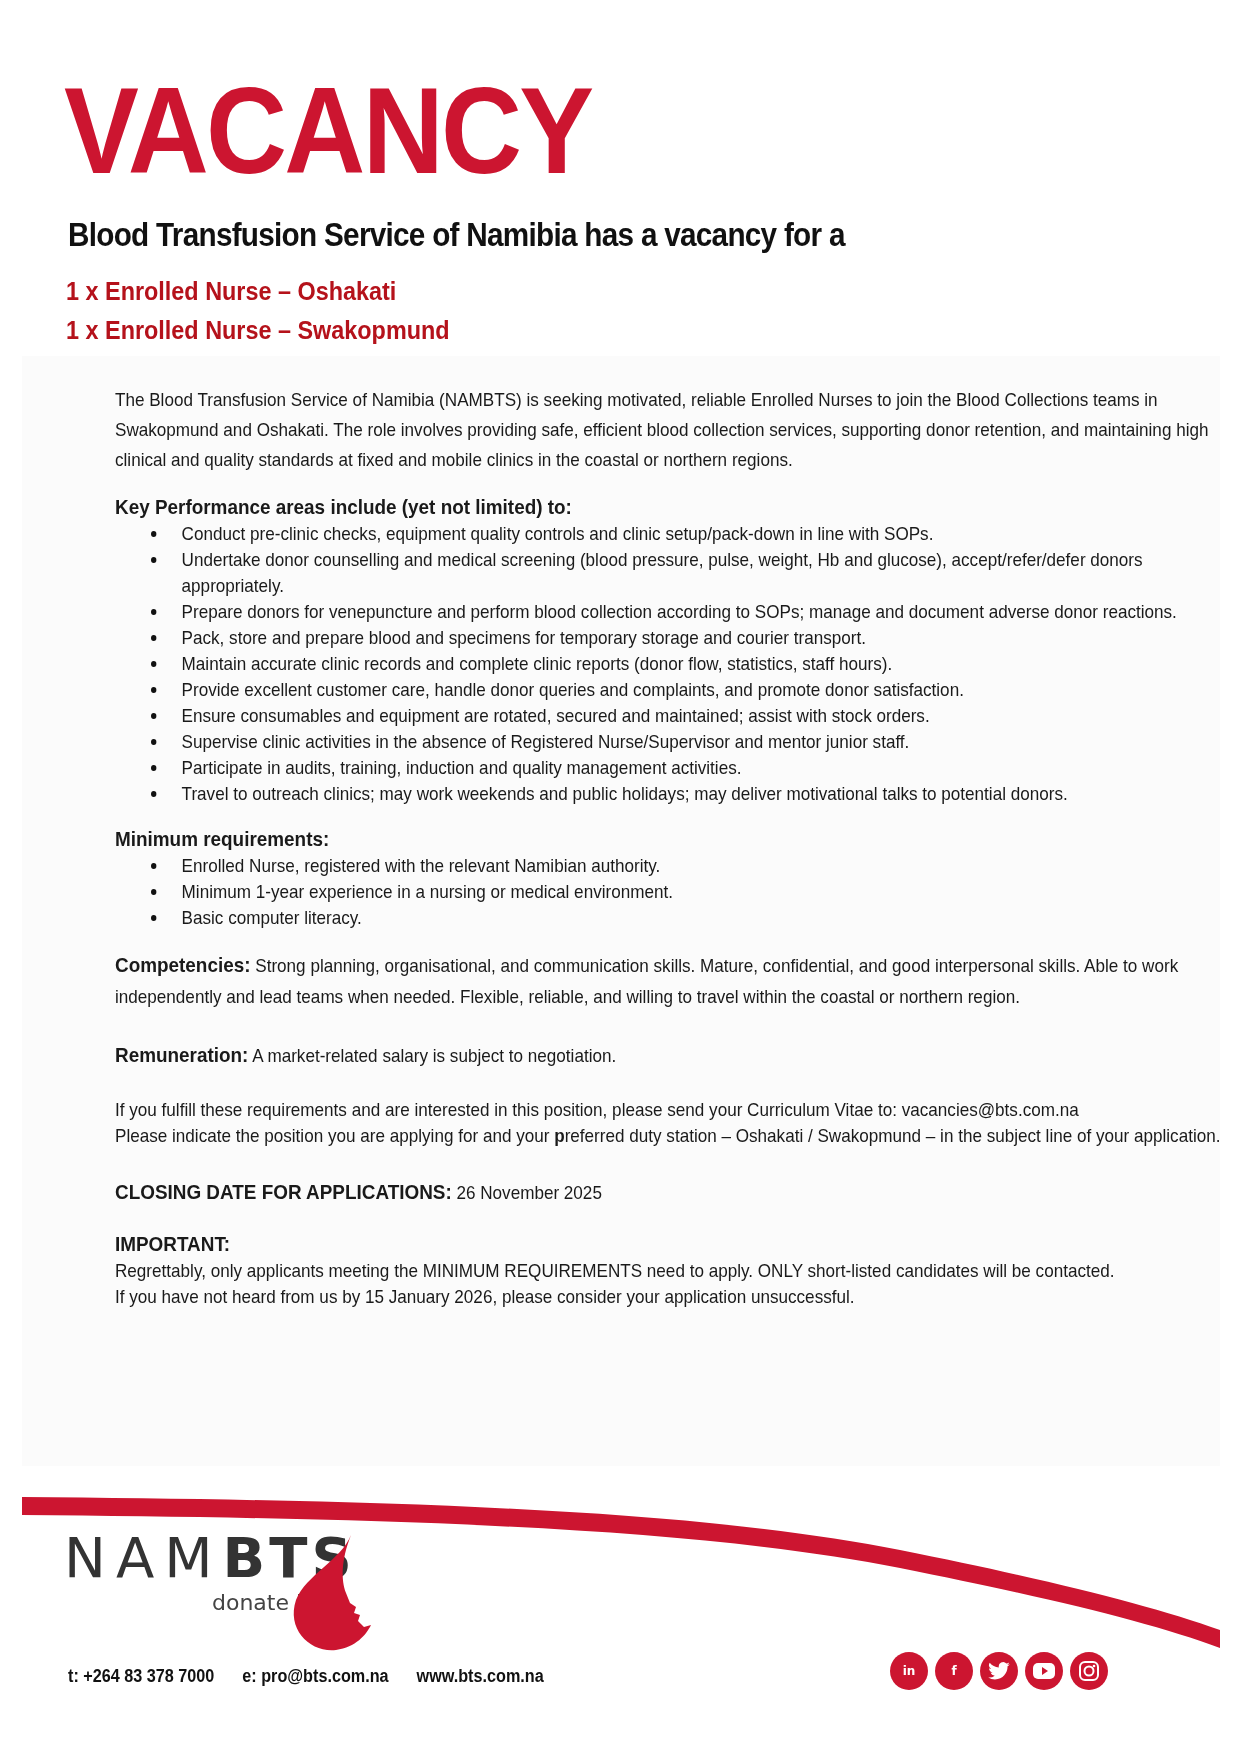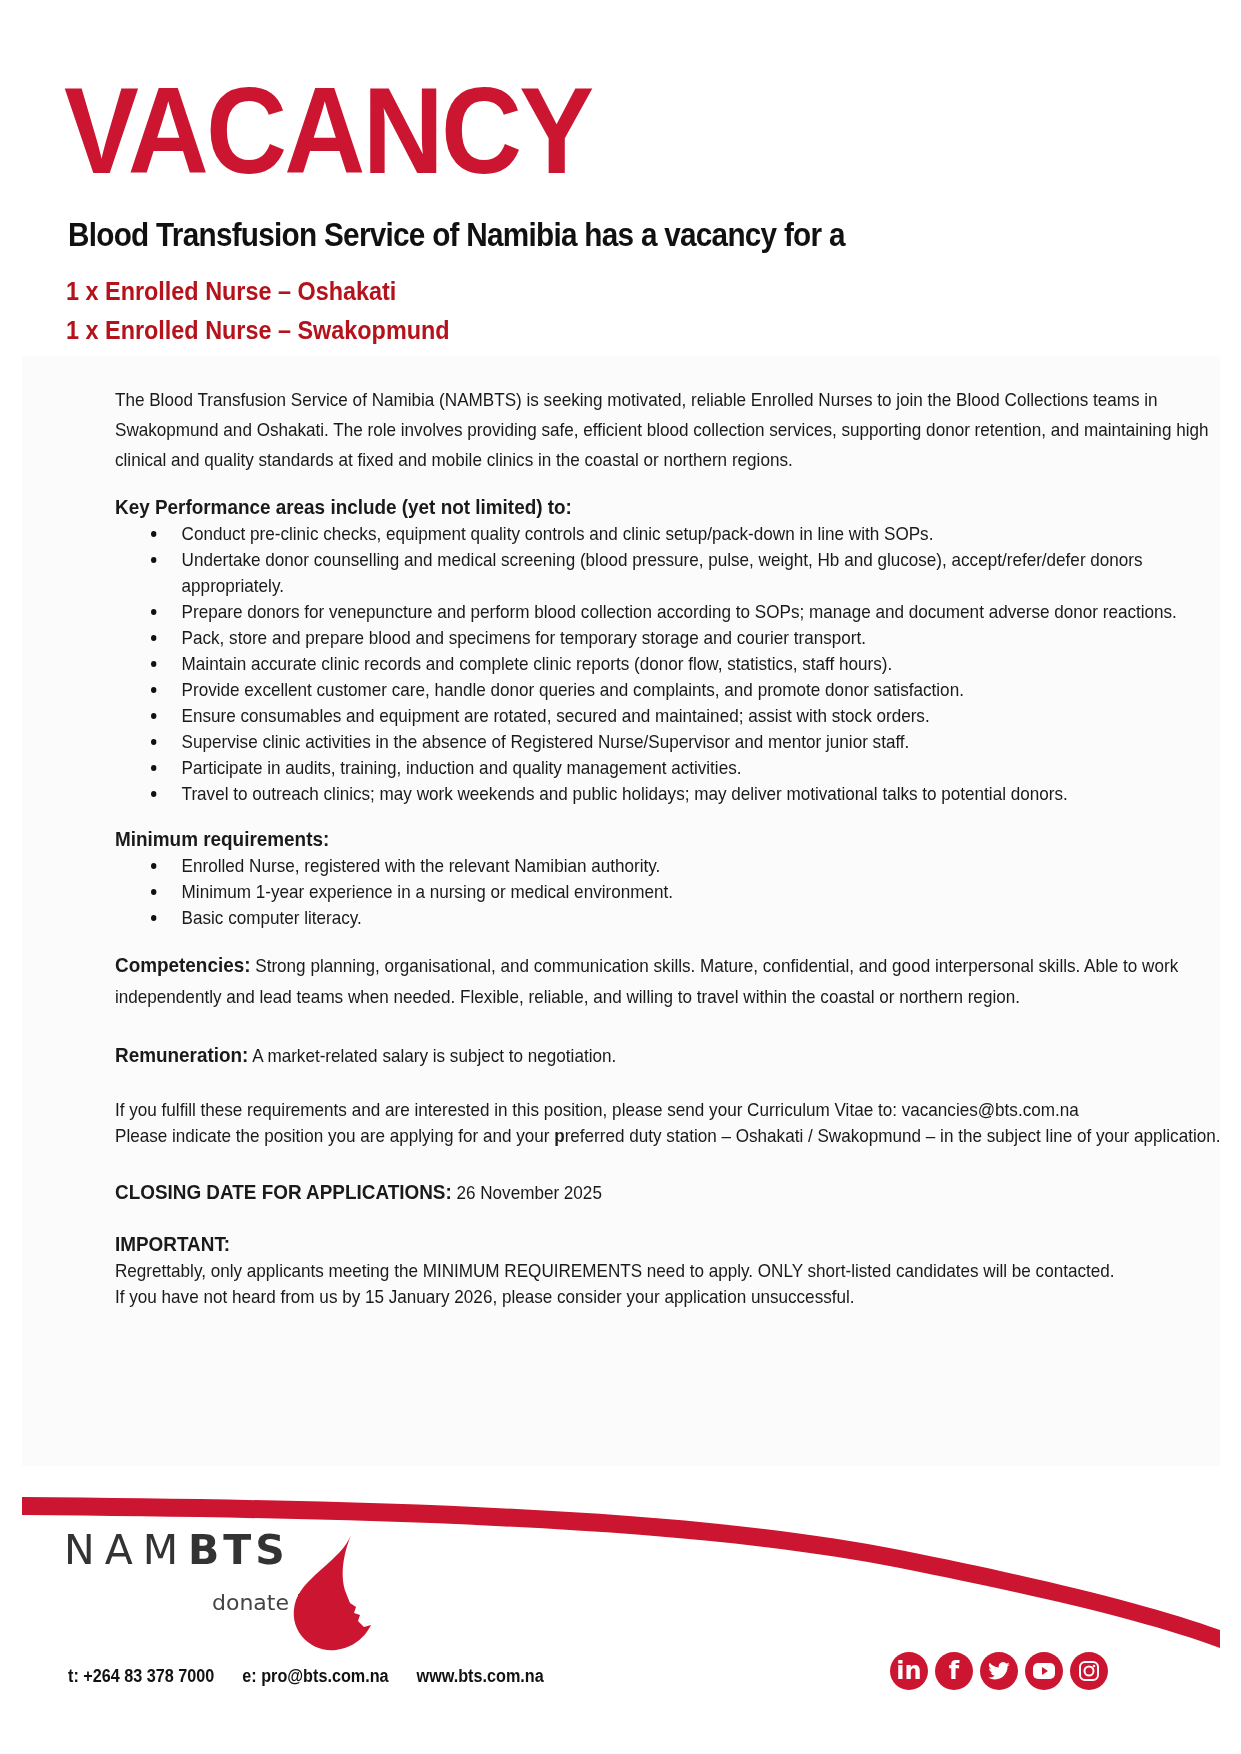--- a/index.html
+++ b/index.html
@@ -45,40 +45,40 @@
   .comp-para { line-height: 31px; margin-top: 18px; }
   .rem-para { margin-top: 28px; line-height: 30px; }
   .apply-para { margin-top: 26px; line-height: 26px; }
   .closing { margin-top: 28px; line-height: 30px; }
   .important-head { margin-top: 22px; font-weight: bold; font-size: 21px; line-height: 28px; }
   .important-text { line-height: 26px; }
 
   .footer-wave { position: absolute; left: 0; top: 1470px; width: 1241px; height: 180px; }
   .logo { position: absolute; left: 64px; top: 1530px; }
   .logo-text {
-    font-family: "DejaVu Sans", sans-serif; font-size: 41px; color: #333;
+    font-family: "DejaVu Sans", sans-serif; font-size: 56px; color: #333;
     letter-spacing: 4px; line-height: 1;
   }
   .logo-text .nam { font-weight: normal; letter-spacing: 10px; }
   .logo-text .bts { font-weight: bold; }
   .logo-tagline {
     position: absolute; left: 148px; top: 60px; font-family: "DejaVu Sans", sans-serif;
     font-size: 22px; color: #444; white-space: nowrap;
   }
   .drop { position: absolute; left: 286px; top: 1535px; }
   .contacts {
     position: absolute; left: 68px; top: 1666px; font-weight: bold; font-size: 18px;
     color: #111; white-space: nowrap; transform: scaleX(0.9); transform-origin: left top;
   }
   .contacts span { margin-right: 26px; }
   .socials { position: absolute; left: 890px; top: 1652px; display: flex; gap: 7px; }
   .social {
     width: 38px; height: 38px; border-radius: 50%; background: #cc1530;
     display: flex; align-items: center; justify-content: center; color: #fff;
-    font-weight: bold; font-size: 24px; font-family: "DejaVu Sans", sans-serif;
+    font-weight: bold; font-size: 12px; font-family: "DejaVu Sans", sans-serif;
   }
 </style>
 </head>
 <body>
 
 <div class="vacancy-title">VACANCY</div>
 <div class="intro-heading">Blood Transfusion Service of Namibia has a vacancy for a</div>
 
 <div class="positions">
   <div class="position">1 x Enrolled Nurse – Oshakati</div>

